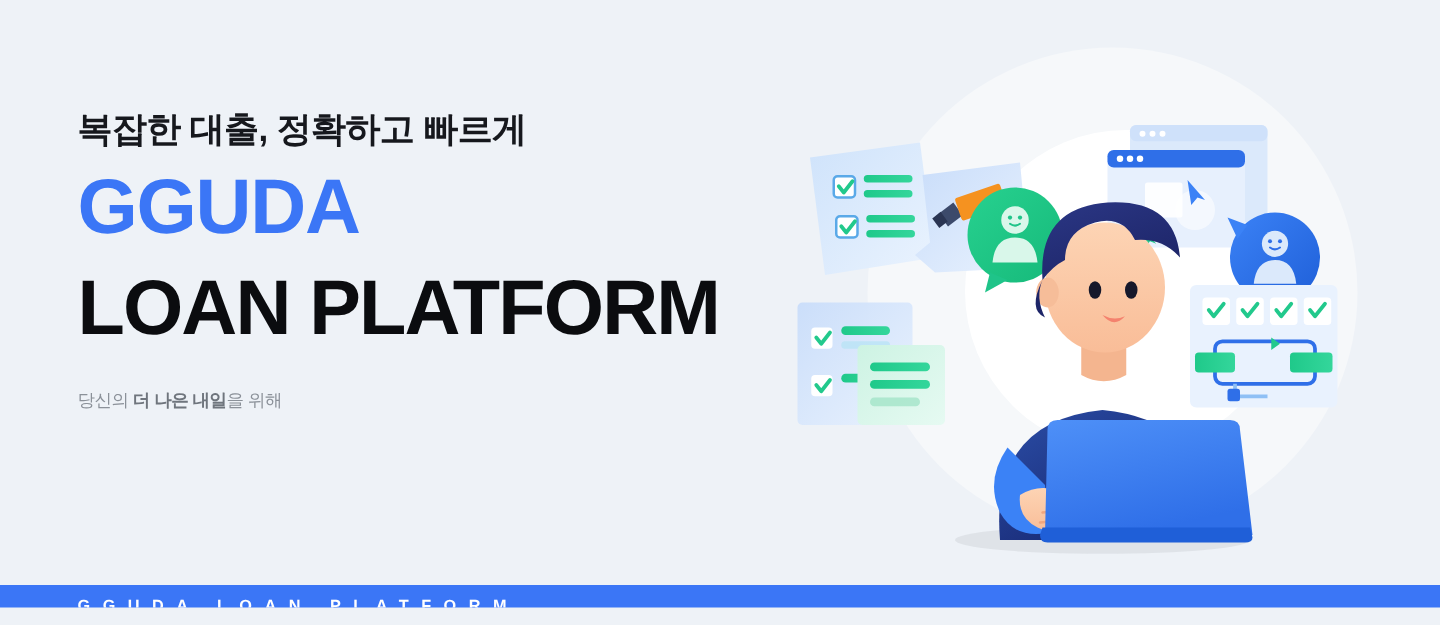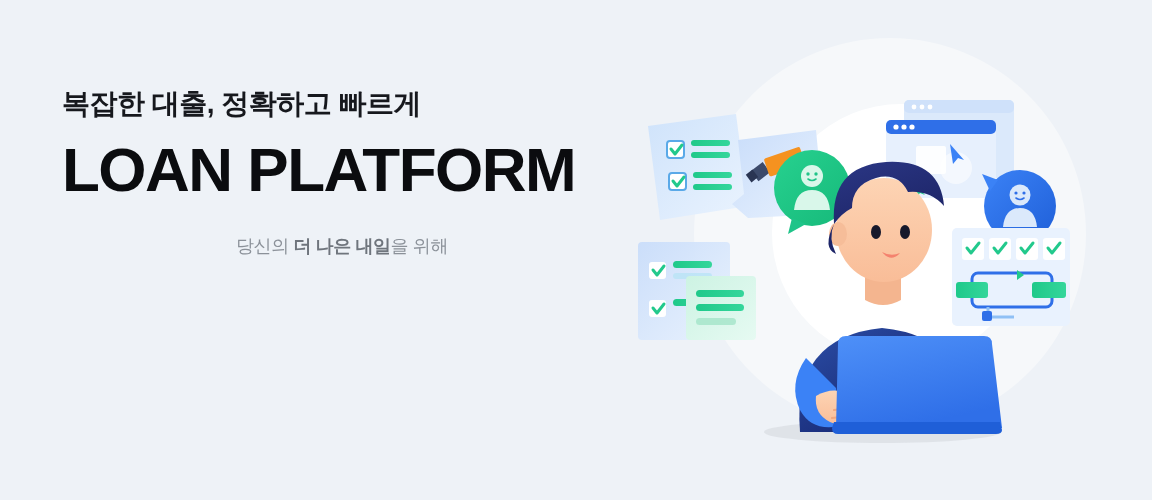--- a/index.html
+++ b/index.html
@@ -46,23 +46,22 @@
     letter-spacing:-1px; line-height:1.05;
   }
   .product{
     margin-top:16px;
     font-size:62px; font-weight:bold; color:#0b0c0f;
     letter-spacing:-1.5px; line-height:1.05;
     white-space:nowrap;
   }
   .subcopy{
     margin-top:30px;
-    font-size:18px; color:#8b9199; line-height:1.65;
+    font-size:14px; color:#8b9199; line-height:1.65;
     letter-spacing:-0.4px;
-    text-align:center;
   }
   .subcopy b{ color:#6f757d; font-weight:bold; }
 
   
   .footer-strip{
     position:absolute; left:0; top:468px;
     width:1152px; height:32px;
     background:#3b76f6;
     display:flex; align-items:center;
   }
@@ -265,20 +264,24 @@
 
       <g>
         <path d="M218 316 q0 -8 8 -8 h138 q8 0 8 8 l10 84 h-166 z" fill="url(#gLap)"></path>
         <path d="M214 394 h166 l2 8 q0 4 -6 4 h-158 q-6 0 -6 -6 z" fill="#1f5fd8"></path>
       </g>
     </svg>
   </div>
 
   <div class="copy">
     <div class="tagline">복잡한 대출, 정확하고 빠르게</div>
+    <div class="brand">GGUDA</div>
     <div class="product">LOAN PLATFORM</div>
     <div class="subcopy">
       <div><span>당신의 </span><b>더 나은 내일</b><span>을 위해</span></div>
     </div>
   </div>
 
+  <div class="footer-strip">
+    <div class="footer-text">GGUDA LOAN PLATFORM</div>
+  </div>
 
 </div>
 
 </body></html>

